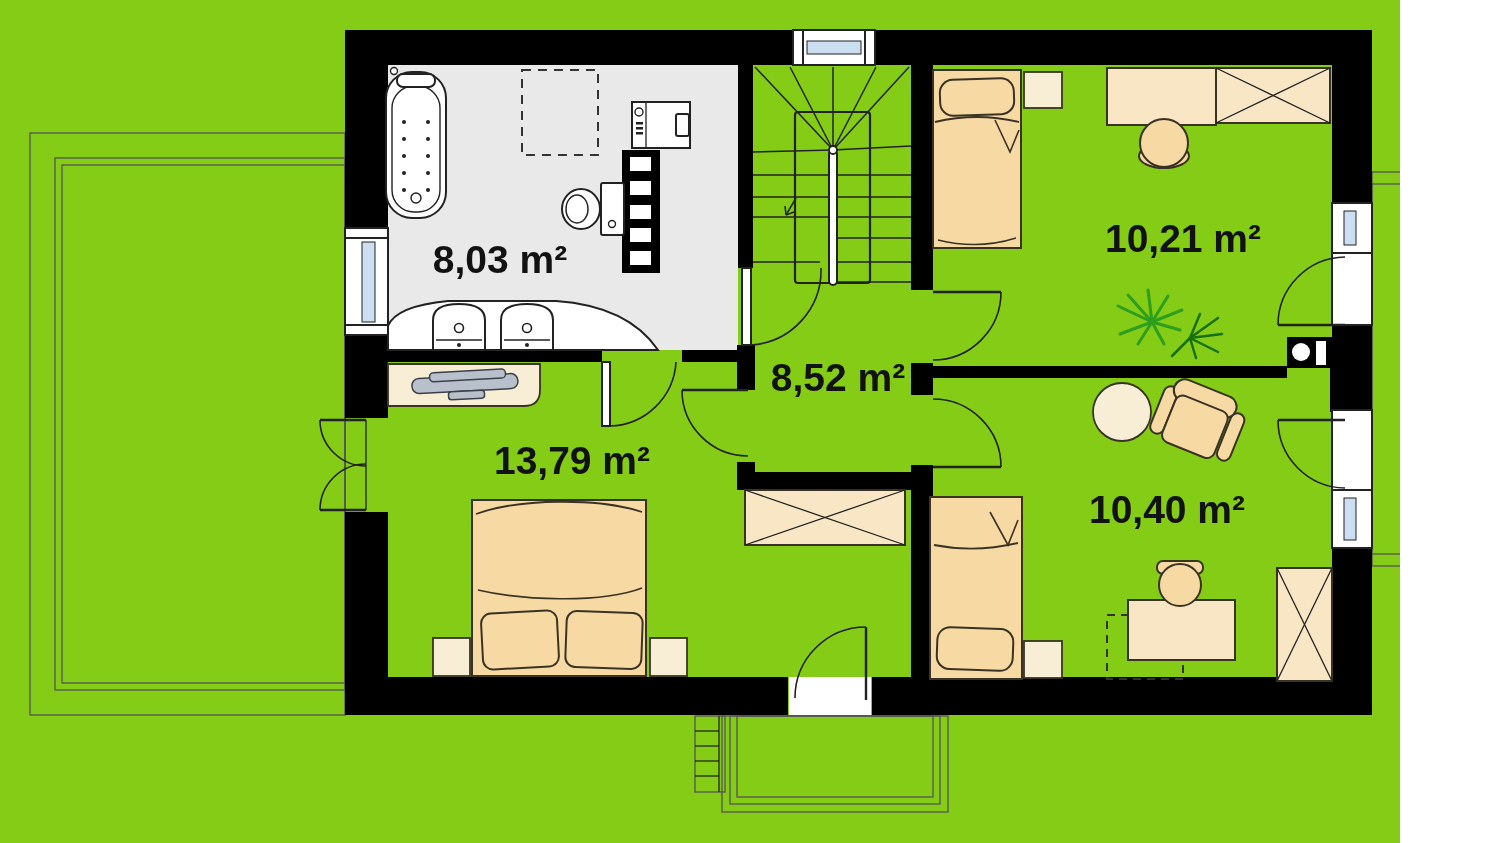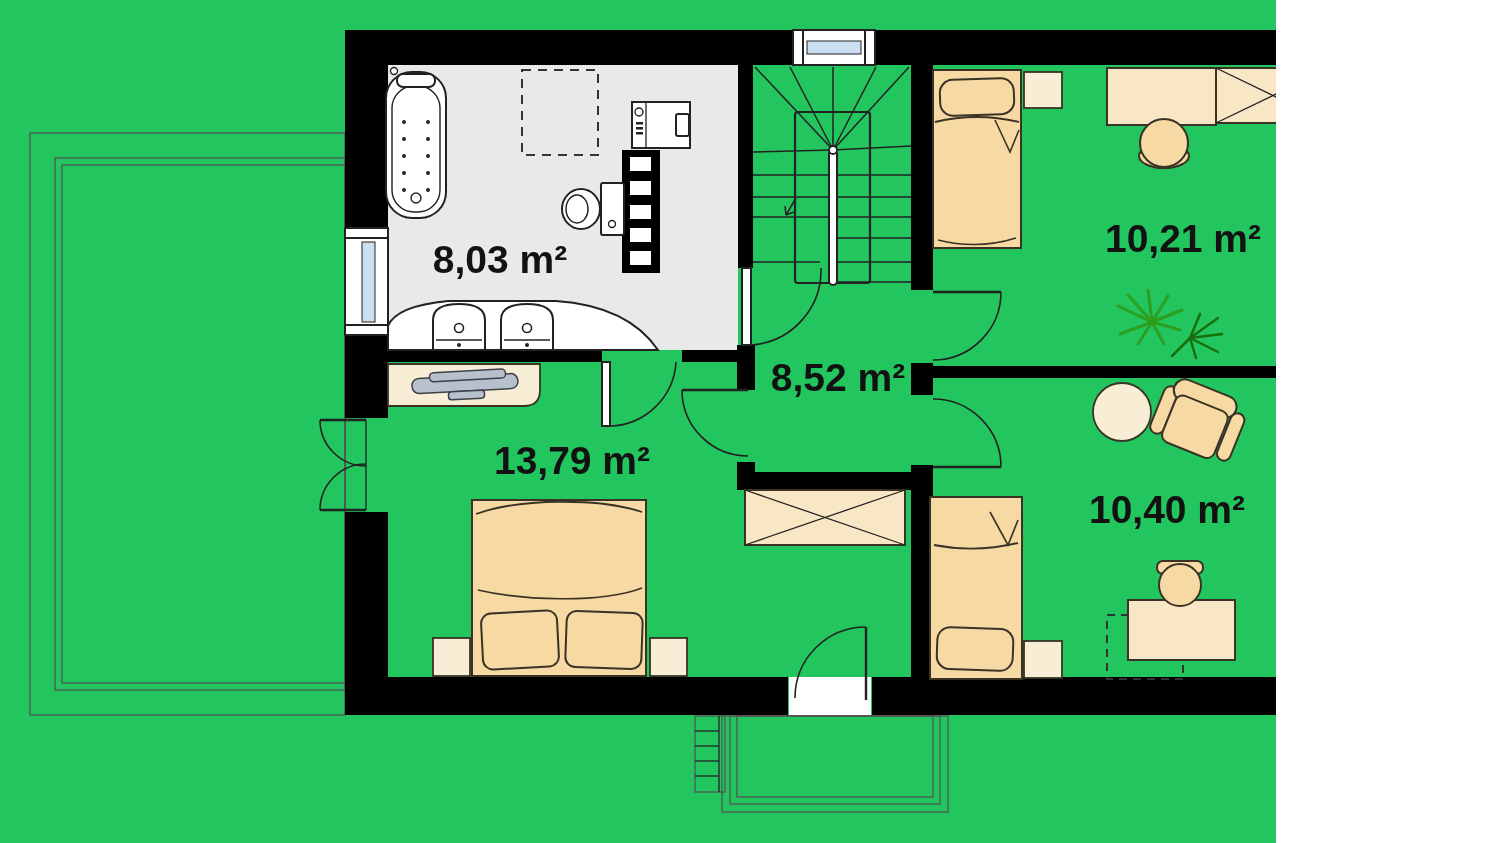--- a/index.html
+++ b/index.html
@@ -1,16 +1,16 @@
 <!DOCTYPE html>
 <html style="--wall: #000000; --line: #222222; --outline: #3a3325; --bathroom-floor: #e9e9e9; --furniture: #f7d9a4; --furniture-light: #f8eed6; --wardrobe: #f9e6c4; --glazing: #ccdff2; --plant: #2e9e1e; --plant-dark: #17700c; --metal: #b7c0cb; --label: #121212;"><head>
 <meta charset="utf-8">
 <style>
   html,body{margin:0;padding:0;background:#ffffff;}
-  .stage{position:relative;width:1276px;height:843px;background:#22c55e;overflow:hidden;
+  .stage{position:relative;width:1400px;height:843px;background:#84cc16;overflow:hidden;
          font-family:"Liberation Sans", sans-serif;}
   svg{position:absolute;left:0;top:0;}
   .wall{fill:var(--wall,#000);}
   .thin{stroke:var(--line,#222);stroke-width:1.3;fill:none;}
   .outline2{stroke:var(--line,#222);stroke-width:2;fill:#fff;}
   .arc{stroke:var(--line,#222);stroke-width:1.6;fill:none;}
   .leaf{stroke:var(--line,#222);stroke-width:2.4;}
   .tread{stroke:var(--line,#222);stroke-width:1.5;}
   .furn{fill:var(--furniture,#f7d9a4);stroke:var(--outline,#3a3325);stroke-width:2;}
   .furnlight{fill:var(--furniture-light,#f8eed6);stroke:var(--outline,#3a3325);stroke-width:1.8;}

